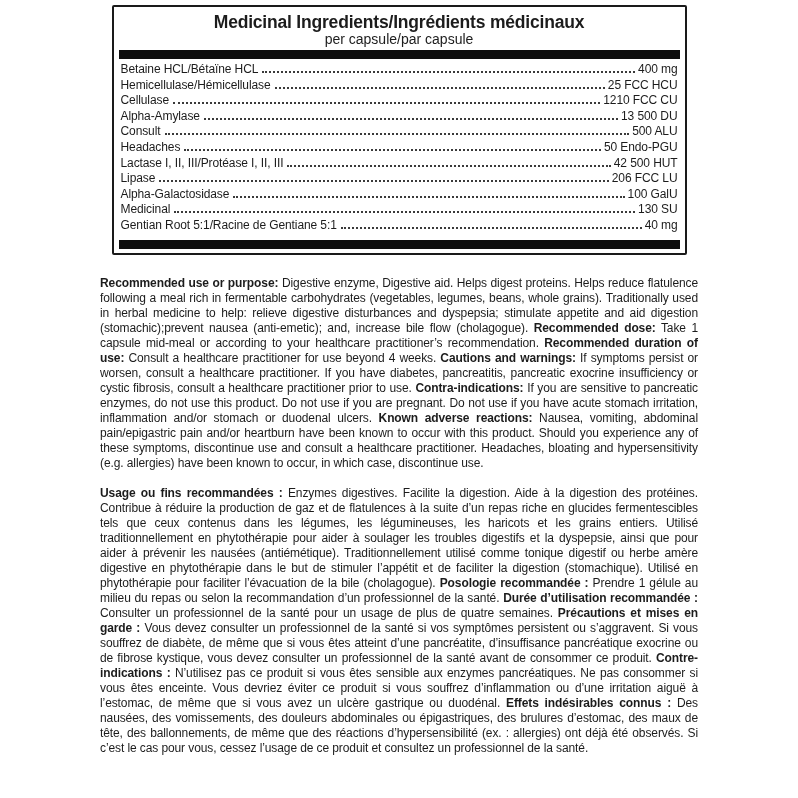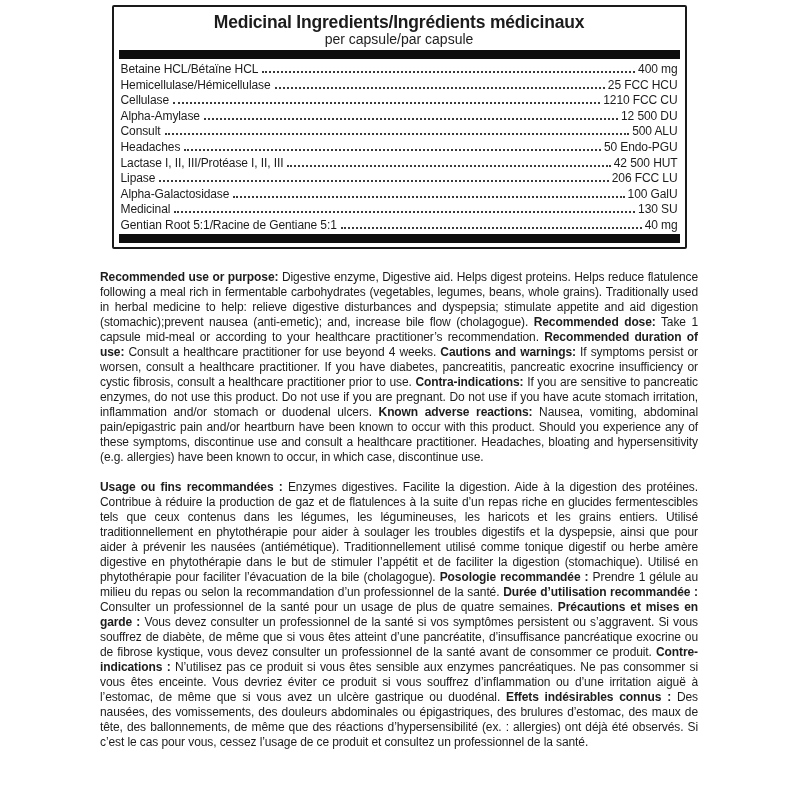--- a/index.html
+++ b/index.html
@@ -43,21 +43,21 @@
     font-size: 14px;
     line-height: 12px;
     margin-bottom: 5px;
   }
   .thick-bar {
     height: 9px;
     background: #0e0e0e;
     margin: 0 5px;
   }
   .ing-list {
-    padding: 3px 7px 0 7px;
+    padding: 3px 7px 6px 7px;
   }
   .ing-row {
     display: flex;
     align-items: baseline;
     font-size: 12px;
     line-height: 15.6px;
     letter-spacing: -0.1px;
     white-space: nowrap;
   }
   .ing-name { flex: 0 0 auto; }
@@ -105,21 +105,21 @@
           <span class="ing-amount">25 FCC HCU</span>
         </div>
         <div class="ing-row">
           <span class="ing-name">Cellulase</span>
           <span class="leader"></span>
           <span class="ing-amount">1210 FCC CU</span>
         </div>
         <div class="ing-row">
           <span class="ing-name">Alpha-Amylase</span>
           <span class="leader"></span>
-          <span class="ing-amount">12 500 DU</span>
+          <span class="ing-amount">13 500 DU</span>
         </div>
         <div class="ing-row">
           <span class="ing-name">Consult</span>
           <span class="leader"></span>
           <span class="ing-amount">500 ALU</span>
         </div>
         <div class="ing-row">
           <span class="ing-name">Headaches</span>
           <span class="leader"></span>
           <span class="ing-amount">50 Endo-PGU</span>

